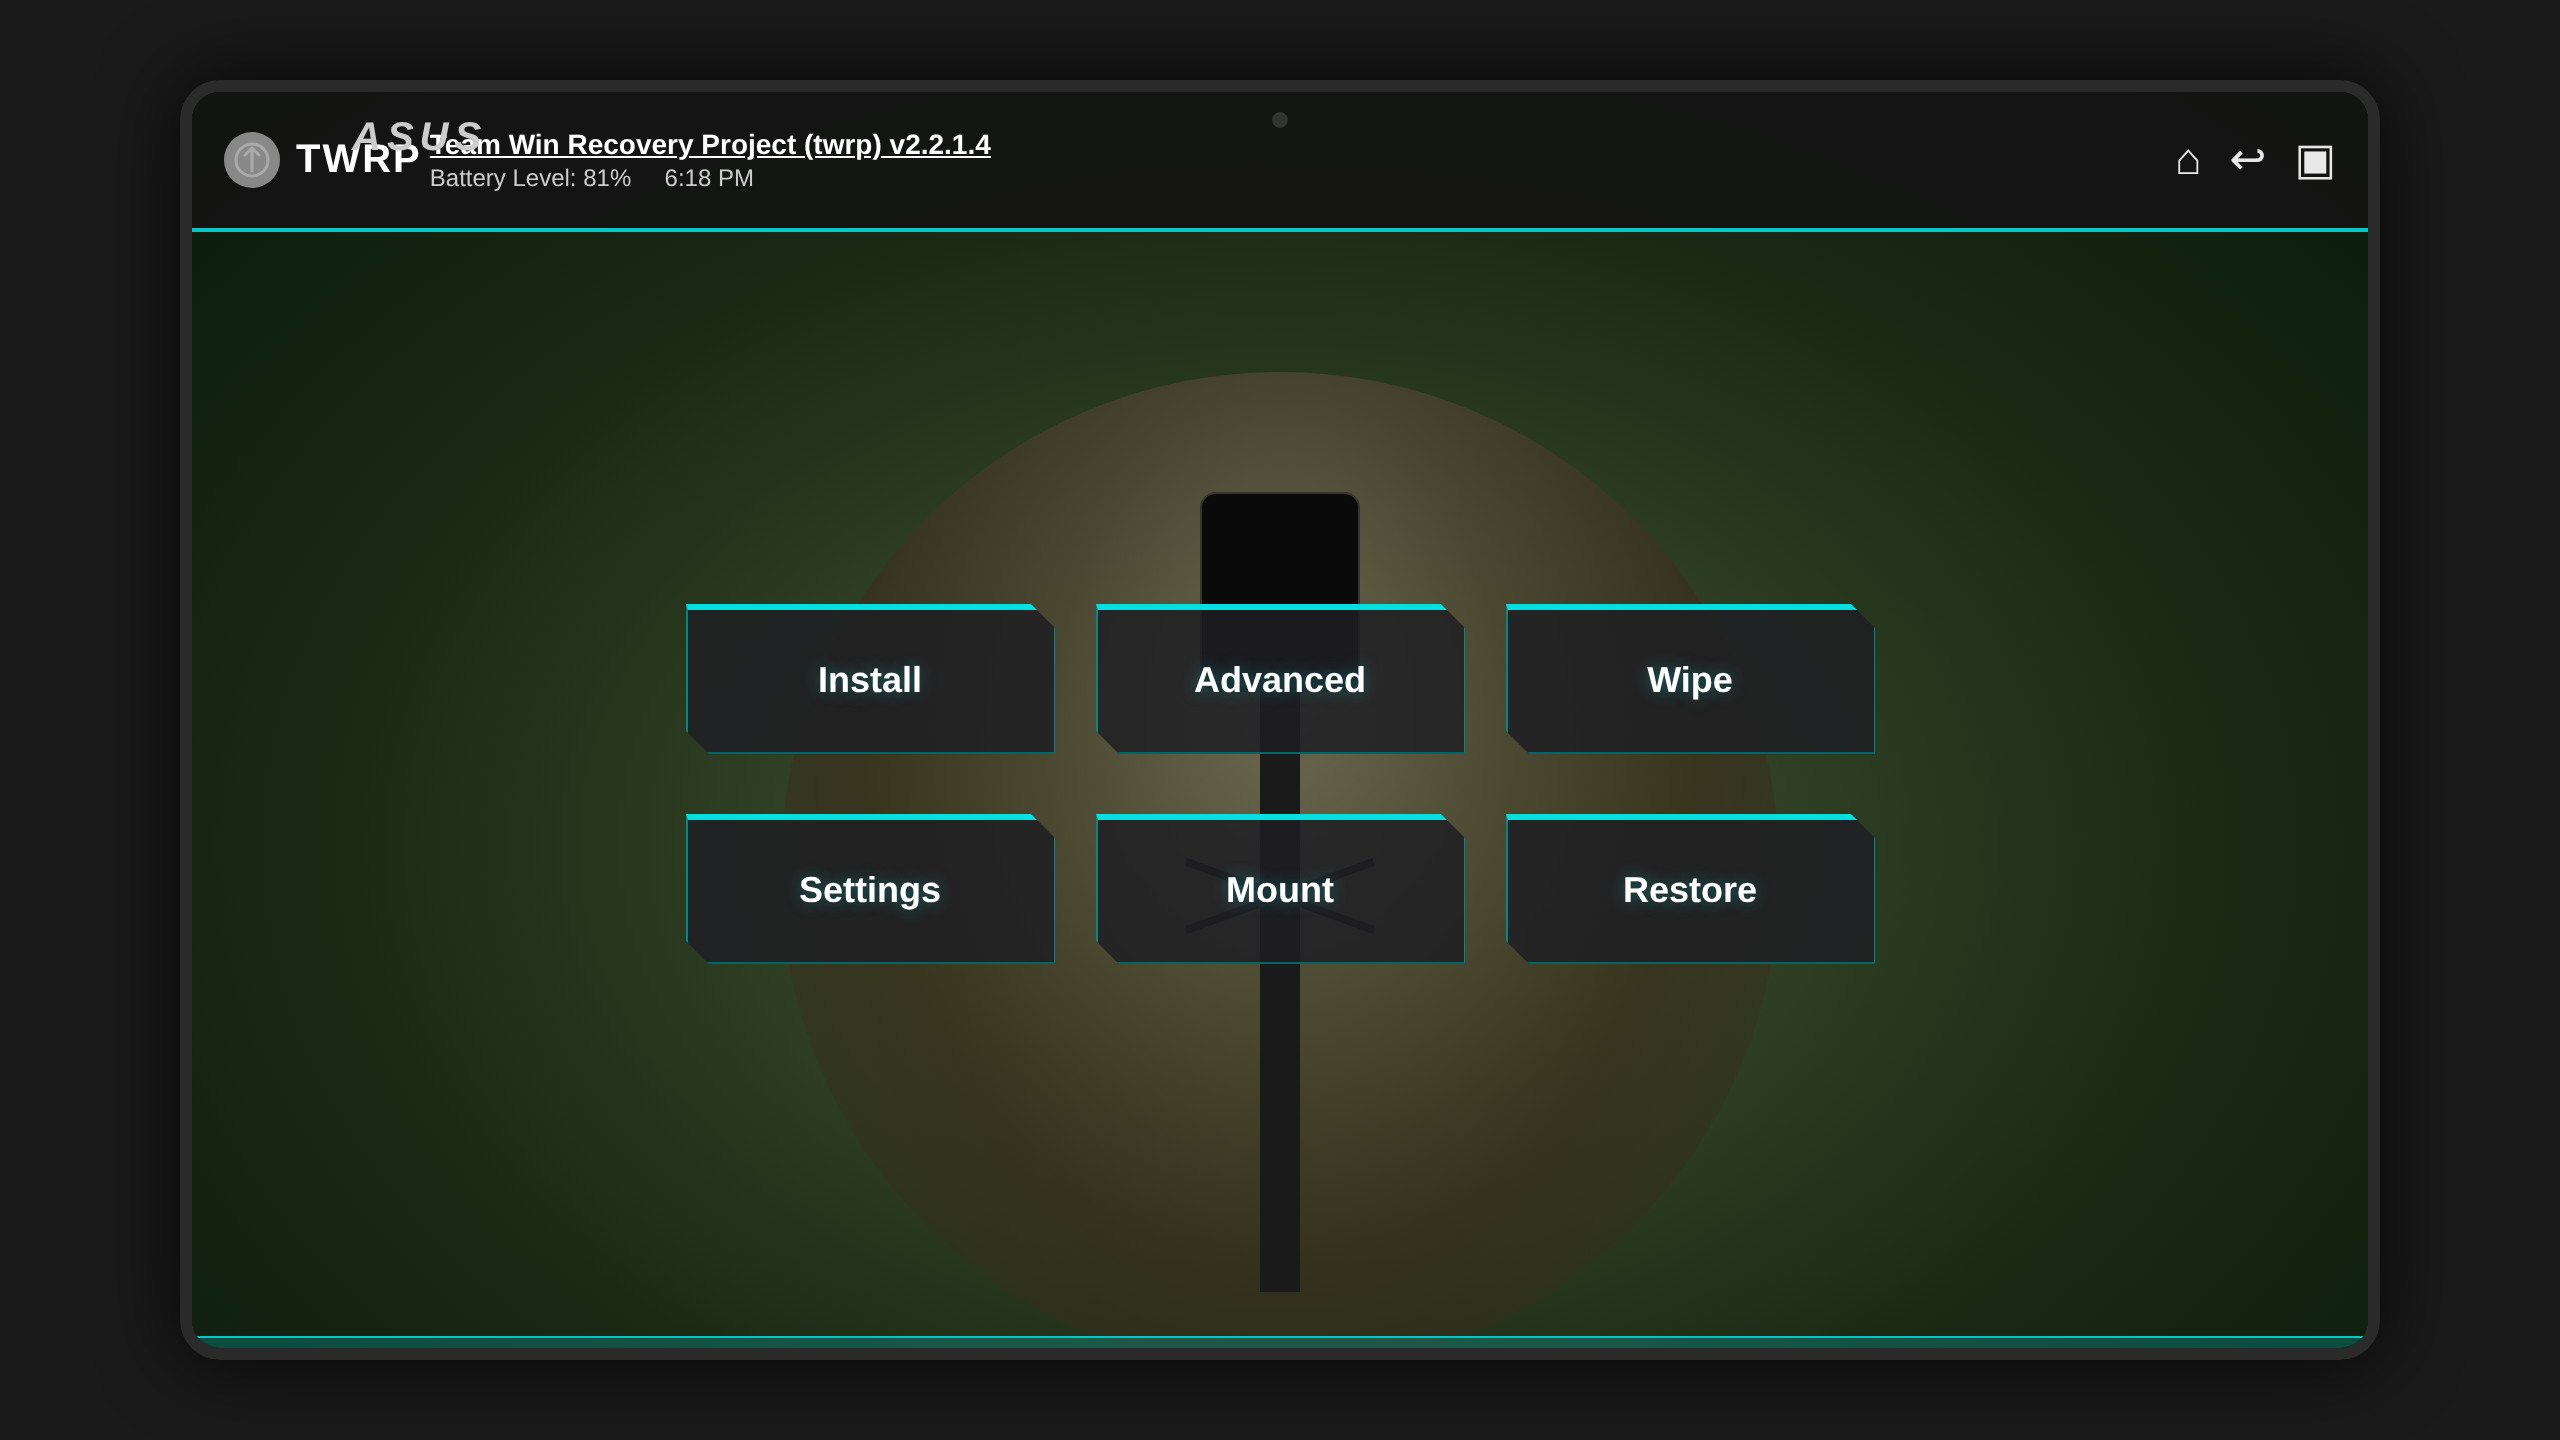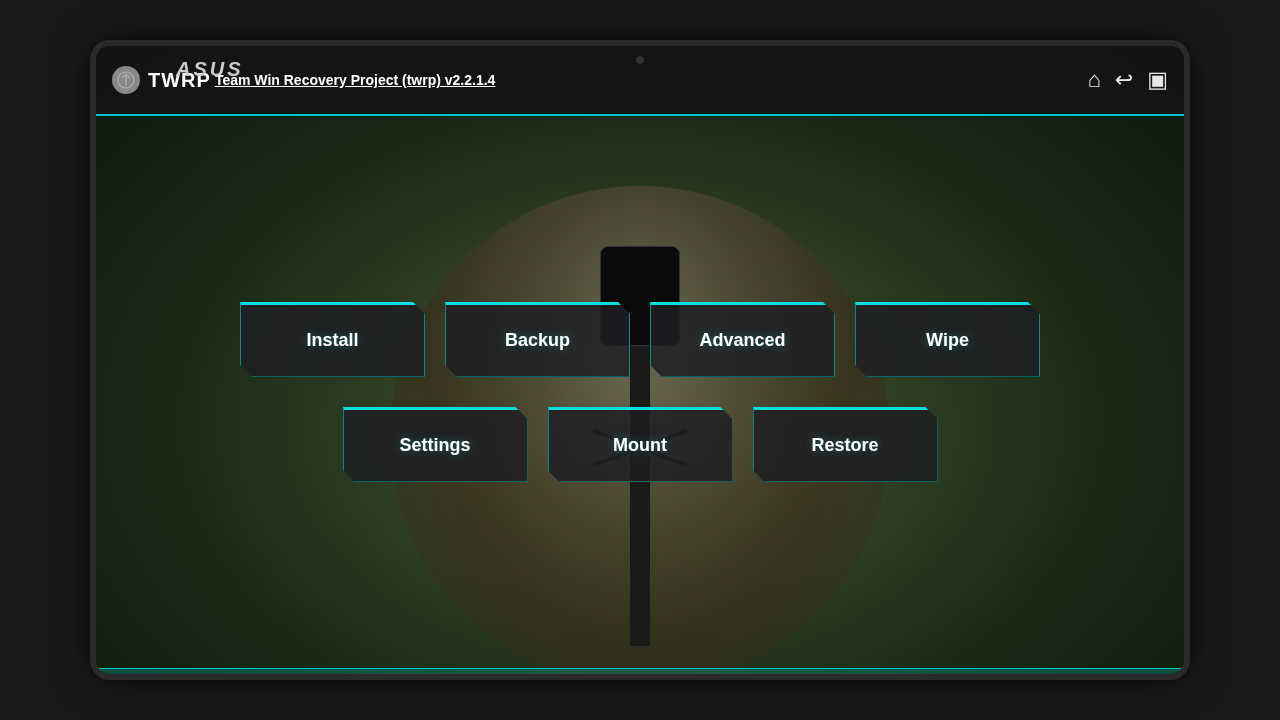--- a/index.html
+++ b/index.html
@@ -274,34 +274,38 @@
           <div class="twrp-icon">
             <svg width="20" height="20" viewBox="0 0 20 20">
               <circle cx="10" cy="10" r="8" fill="none" stroke="#aaa" stroke-width="1.5"></circle>
               <path d="M6 8 L10 4 L14 8 M10 4 L10 16" stroke="#aaa" stroke-width="1.5" fill="none"></path>
             </svg>
           </div>
           <span class="twrp-text">TWRP</span>
         </div>
         <div class="header-info">
           <div class="title-line">Team Win Recovery Project (twrp)  v2.2.1.4</div>
+          <div class="sub-line">
+            <span>Battery Level: 81%</span>
+            &nbsp;&nbsp;&nbsp;
+            <span>6:18 PM</span>
+          </div>
         </div>
       </div>
       <div class="header-right">
         <span class="header-icon-btn">⌂</span>
         <span class="header-icon-btn">↩</span>
         <span class="header-icon-btn">▣</span>
       </div>
     </div>
 
     <div class="main-content">
 
       <div class="button-row">
         <button class="twrp-btn">Install</button>
-        <button class="twrp-btn">Backup</button>
         <button class="twrp-btn">Advanced</button>
         <button class="twrp-btn">Wipe</button>
       </div>
 
       <div class="button-row">
         <button class="twrp-btn">Settings</button>
         <button class="twrp-btn">Mount</button>
         <button class="twrp-btn">Restore</button>
       </div>
 

